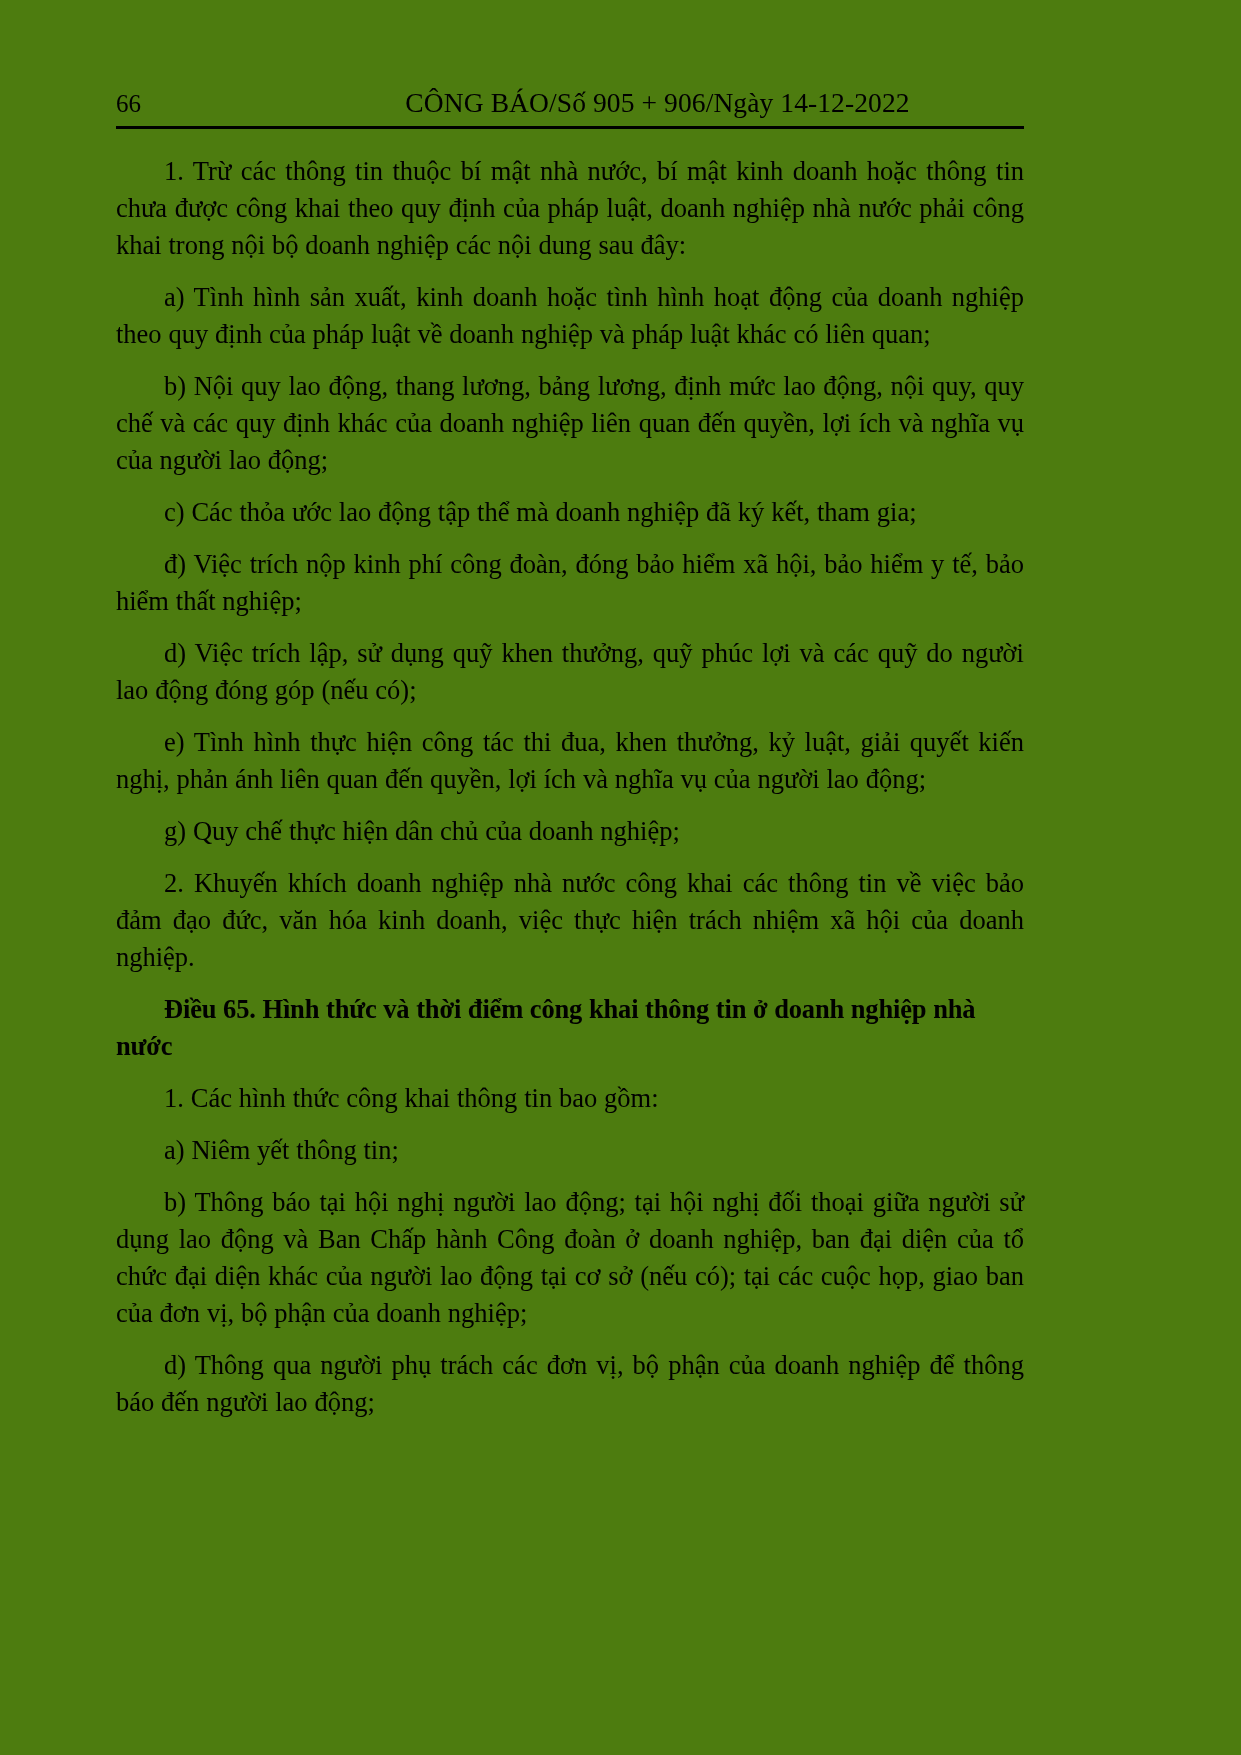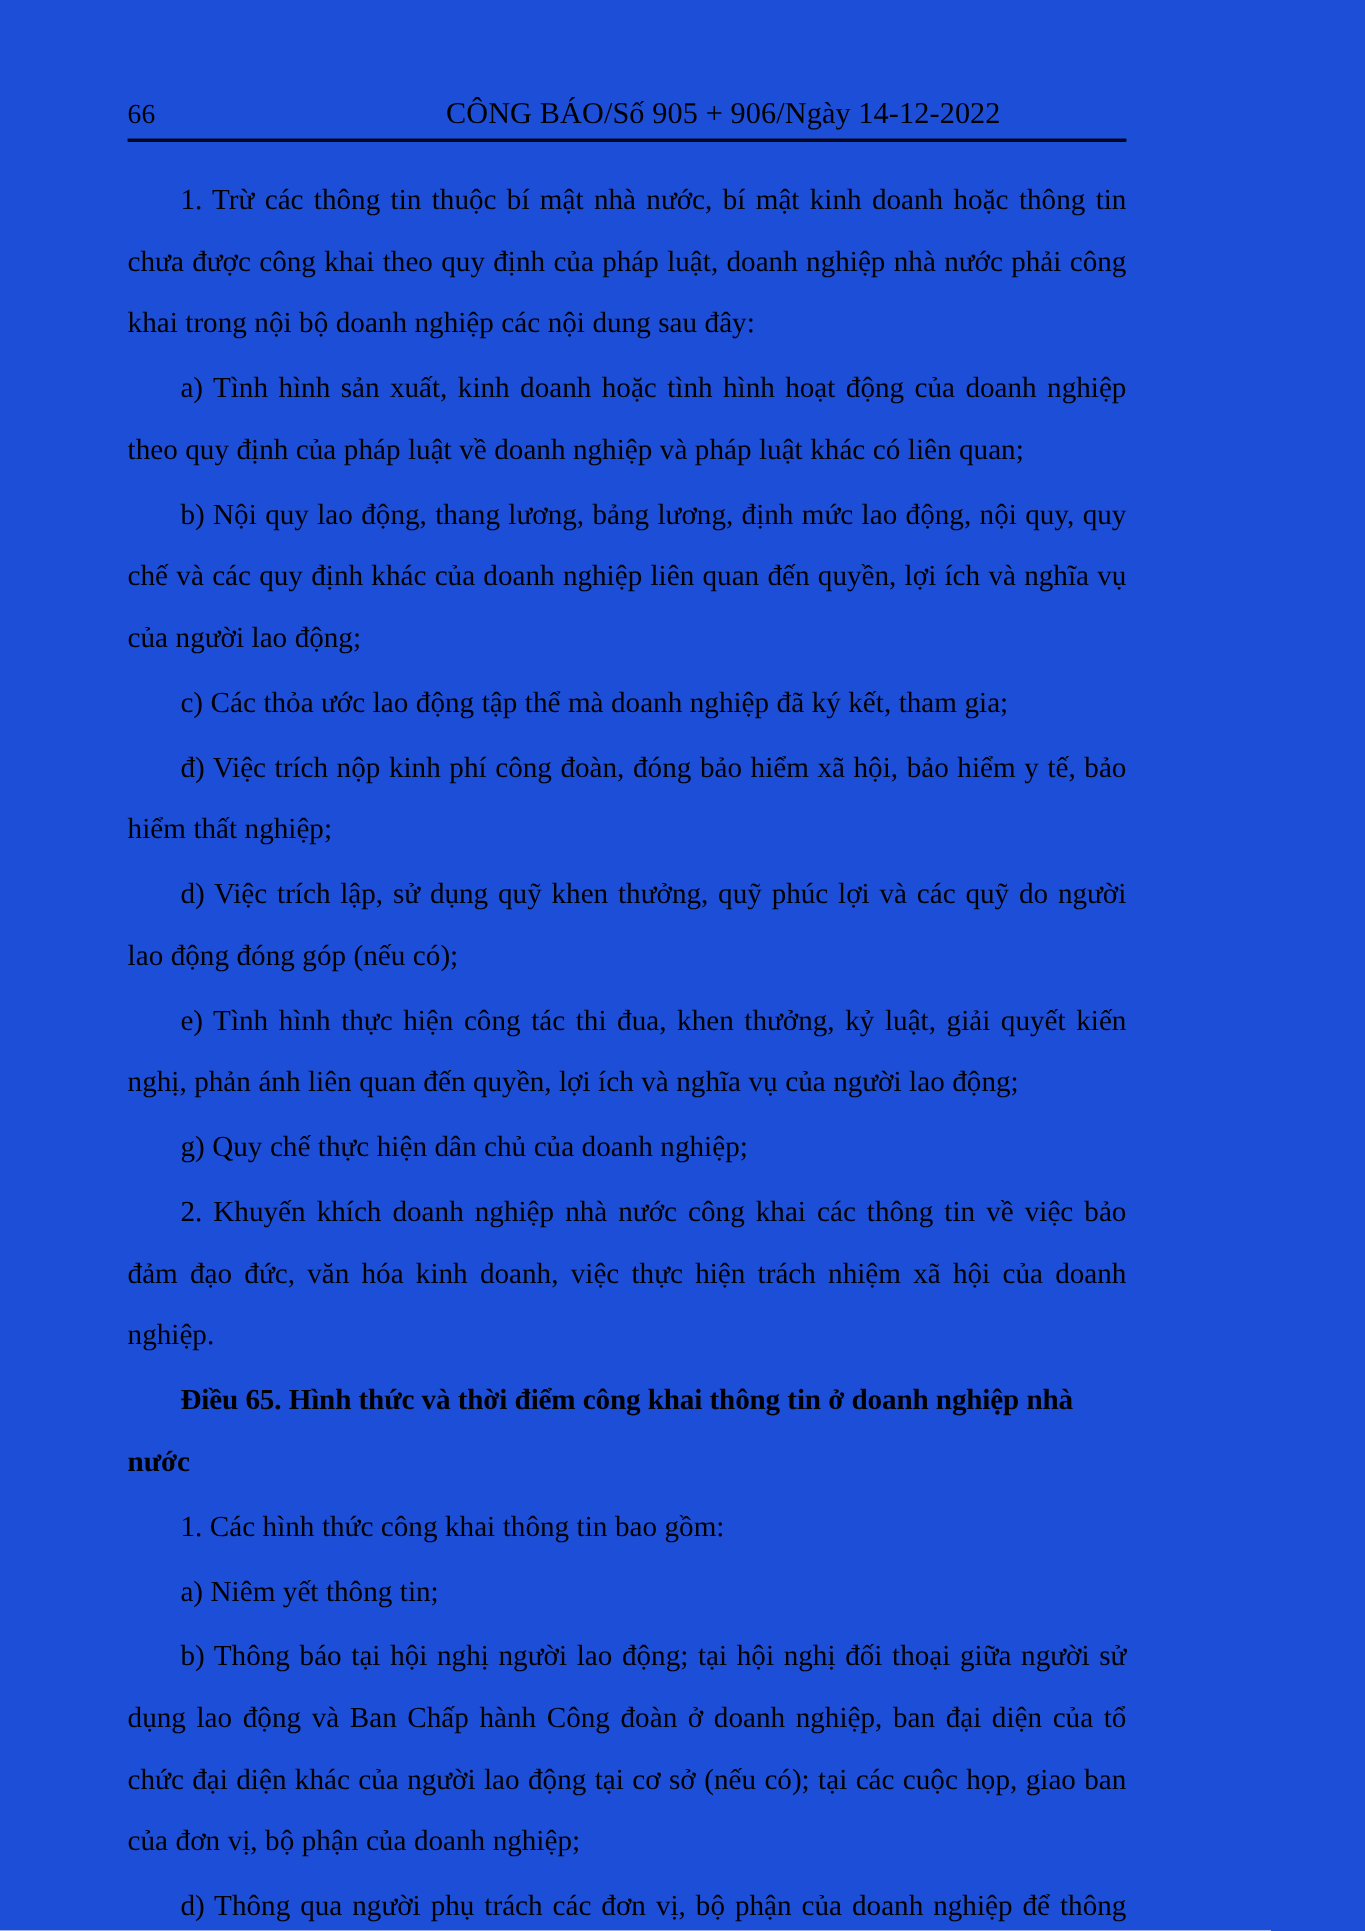--- a/index.html
+++ b/index.html
@@ -9,21 +9,21 @@
   }
   body {
     font-family: "Liberation Serif", "DejaVu Serif", serif;
     color: #000000;
   }
   .page {
     position: relative;
     width: 1241px;
     height: 1755px;
     margin: 0 auto;
-    background: #1d4ed8;
+    background: #4d7c0f;
     box-sizing: border-box;
     overflow: hidden;
   }
   .page-inner {
     position: absolute;
     left: 116px;
     top: 88px;
     width: 908px;
   }
 
@@ -57,29 +57,29 @@
   }
 
   
   .body-block {
     margin-top: 24px;
   }
   p.para {
     margin: 0 0 0 0;
     padding: 0;
     font-size: 26.5px;
-    line-height: 56px;
+    line-height: 37px;
     text-align: justify;
     text-indent: 48px;
     text-justify: inter-word;
     hyphens: none;
     word-spacing: 0.2px;
   }
   p.para + p.para {
-    margin-top: 3px;
+    margin-top: 15px;
   }
   p.para.heading {
     font-weight: bold;
     text-align: left;
     text-indent: 48px;
     margin-top: 13px;
     letter-spacing: -0.15px;
   }
   
 </style>

